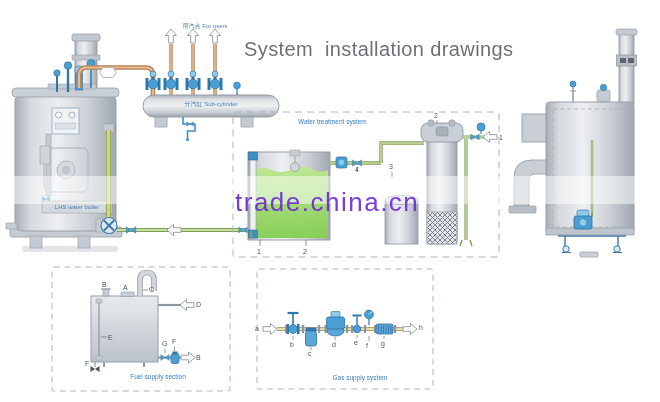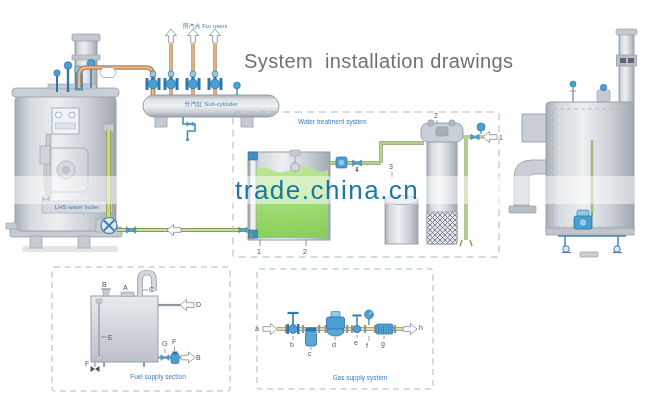--- a/index.html
+++ b/index.html
@@ -7,21 +7,21 @@
          font-family:"Liberation Sans",sans-serif;}
   #art{position:absolute;left:0;top:0;}
   .lbl{position:absolute;line-height:1;white-space:nowrap;}
   .title{font-size:20px;color:#6d7177;letter-spacing:.4px;white-space:pre;font-weight:400;}
   .blue{color:#3a7fc1;font-size:6.5px;}
   .blue2{color:#4a7fb5;font-size:6px;}
   .co{color:#4a5560;font-size:7px;}
   .center{text-align:center;}
   #wm-band{position:absolute;left:0;top:176px;width:660px;height:28px;
            background:rgba(255,255,255,.5);}
-  #wm-text{position:absolute;left:235px;top:177px;font-size:26px;color:#0369a1;
+  #wm-text{position:absolute;left:235px;top:189px;font-size:26px;color:#6d28d9;
            letter-spacing:1.5px;opacity:.9;}
 </style>
 </head>
 <body>
 
 <div id="stage">
 
 <svg id="art" width="660" height="402" viewBox="0 0 660 402">
   <defs>
     <linearGradient id="gv" x1="0" y1="0" x2="0" y2="1">
@@ -358,21 +358,21 @@
       <line x1="357" y1="335" x2="357" y2="338" stroke="#6b7280" stroke-width=".7"></line>
       <line x1="369" y1="336" x2="369" y2="341" stroke="#6b7280" stroke-width=".7"></line>
       <line x1="384" y1="336" x2="384" y2="339" stroke="#6b7280" stroke-width=".7"></line>
     </g>
   </g>
 </svg>
 
 <div id="wm-band"></div>
 <div id="wm-text" class="lbl">trade.china.cn</div>
 
-<div class="lbl title" style="left:244px;top:51px;">System  installation drawings</div>
+<div class="lbl title" style="left:244px;top:39px;">System  installation drawings</div>
 
 <div class="lbl blue2 center" style="left:163px;top:23px;width:84px;">用汽点 For users</div>
 <div class="lbl blue2 center" style="left:171px;top:101px;width:80px;">分汽缸 Sub-cylinder</div>
 <div class="lbl blue2 center" style="left:42px;top:204px;width:70px;">LHS water boiler</div>
 
 <div class="lbl blue" style="left:298px;top:119px;">Water treatment system</div>
 <div class="lbl co" style="left:257px;top:248px;">1</div>
 <div class="lbl co" style="left:303px;top:248px;">2</div>
 <div class="lbl co" style="left:389px;top:163px;">3</div>
 <div class="lbl co" style="left:355px;top:166px;">4</div>

